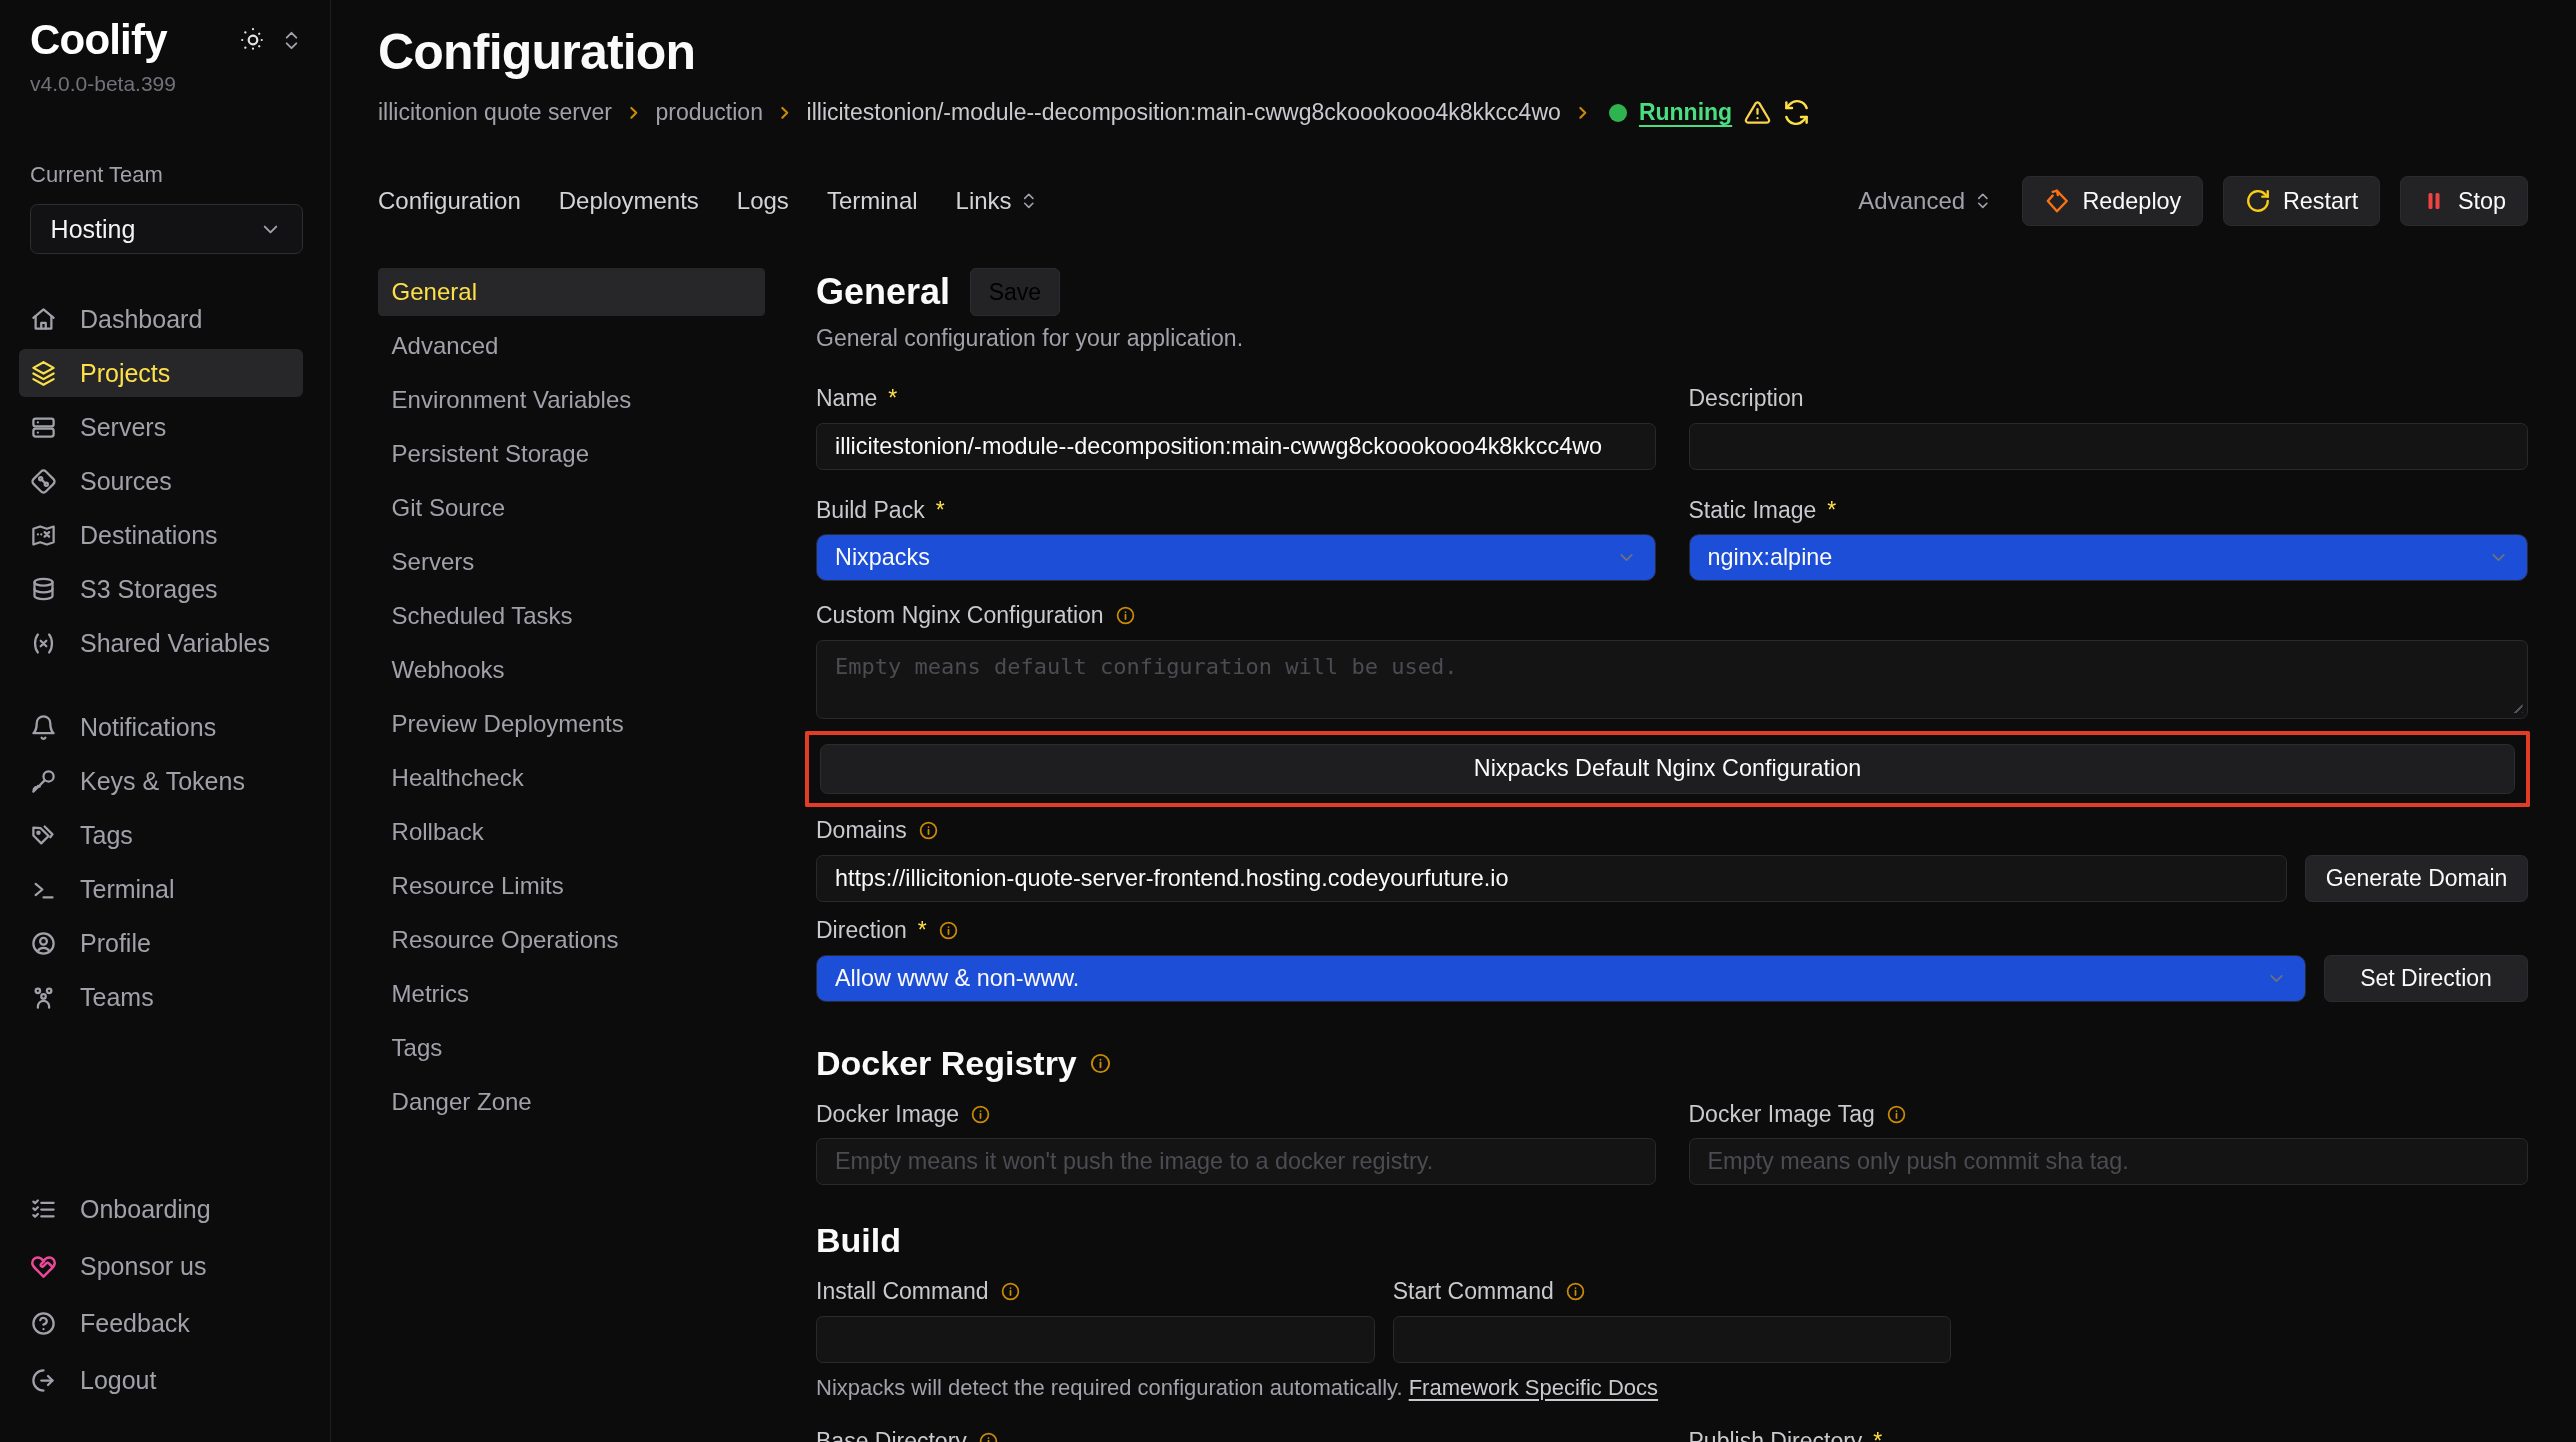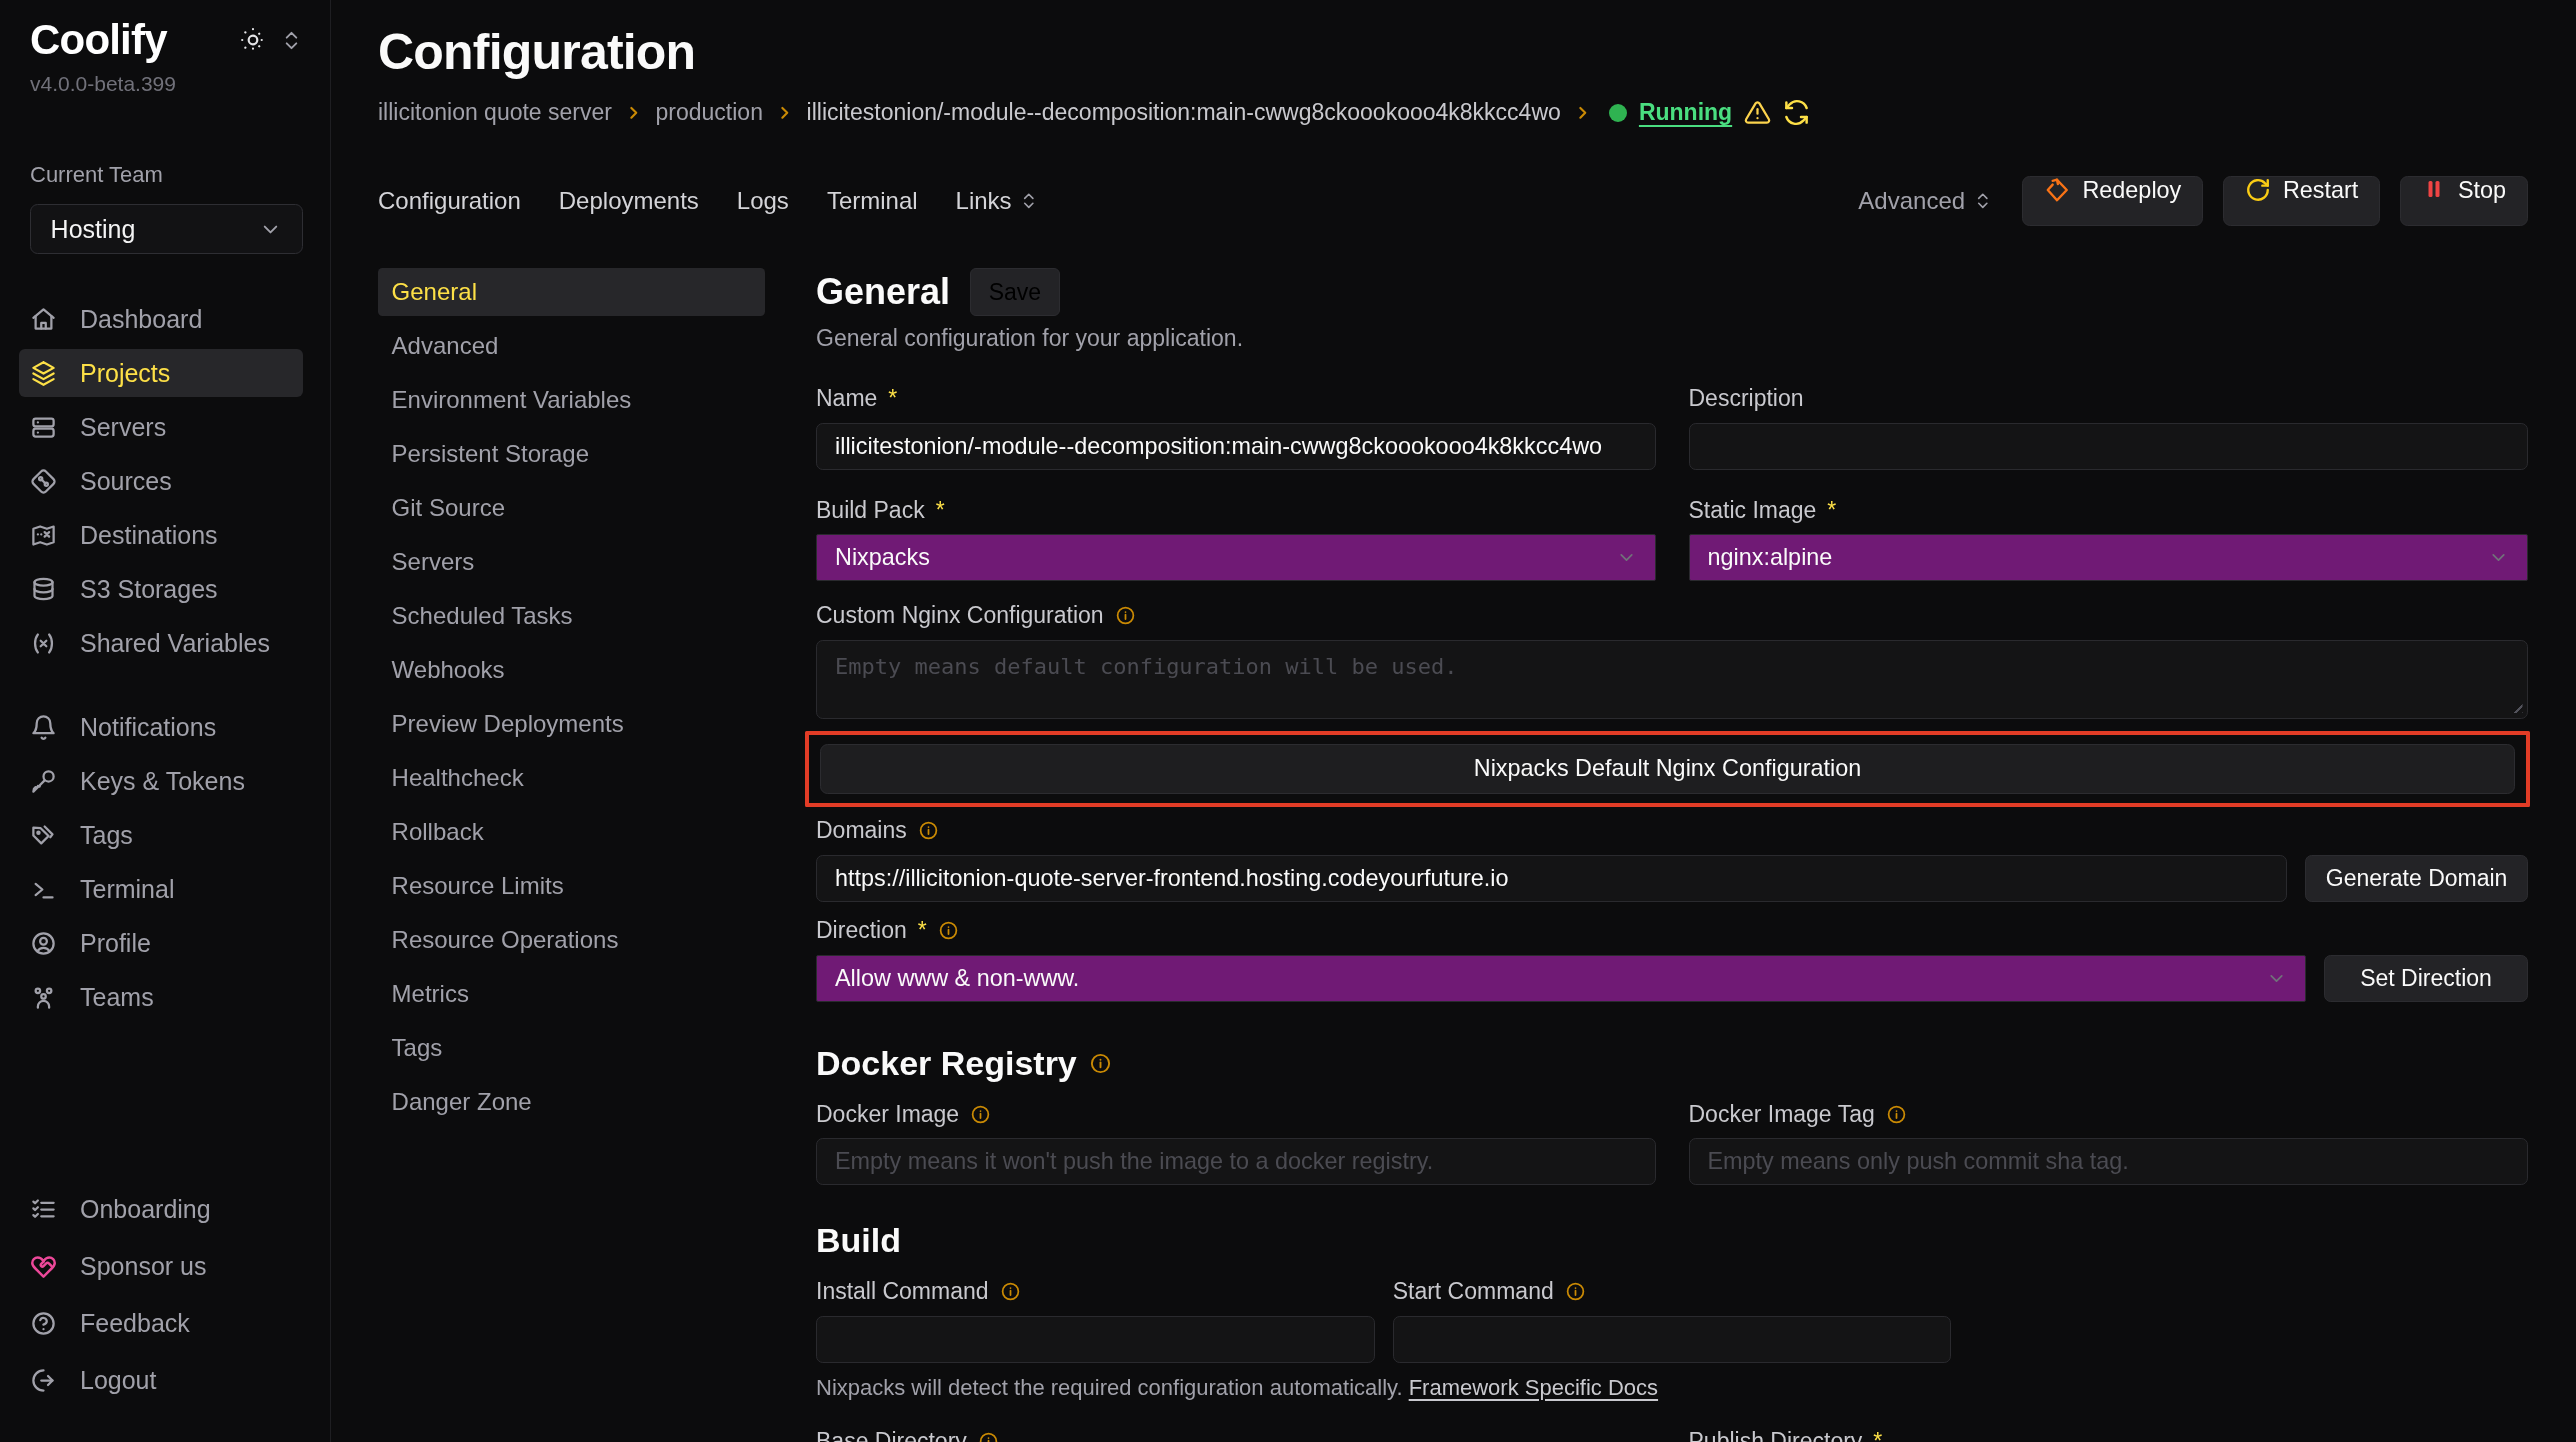--- a/index.html
+++ b/index.html
@@ -48,21 +48,21 @@
   .status-dot { width:18px; height:18px; border-radius:50%; background:#2fb351; margin-left:4.5px; }
   .status-running { color:#4ade80; font-weight:700; text-decoration:underline; text-underline-offset:4.5px; }
 
   .tabs-row { margin-top:50px; display:flex; align-items:center; }
   .tabs { display:flex; align-items:center; gap:38px; font-size:24px; color:#d4d4d8; }
   .tab { cursor:pointer; display:flex; align-items:center; gap:7.6px; }
   .actions { margin-left:auto; display:flex; align-items:center; gap:19.6px; }
   .advanced { display:flex; align-items:center; gap:7.6px; font-size:24px; color:#a1a1aa; margin-right:10.6px; cursor:pointer; }
   .btn {
     height:50px; background:#232326; border:0.8px solid #2c2c30; border-radius:7.6px;
-    display:flex; gap:12px; padding:0 21px;
+    display:flex; align-items:center; gap:12px; padding:0 21px;
     font-size:23.4px; color:#fafafa; cursor:pointer; white-space:nowrap;
   }
 
   .content { margin-top:42px; display:flex; flex:1; min-height:0; }
   .subnav { width:387px; min-width:387px; display:flex; flex-direction:column; }
   .subnav-item {
     height:48px; margin-bottom:6px; display:flex; align-items:center;
     padding:0 13.6px; font-size:24px; color:#a1a1aa; border-radius:4.5px; cursor:pointer; white-space:nowrap;
   }
   .subnav-item.active { background:#27272a; color:#fde047; }
@@ -77,22 +77,22 @@
   .grid3 { display:grid; grid-template-columns:1fr 1fr 1fr; column-gap:18px; }
   .field-label { display:flex; align-items:center; gap:11px; font-size:23px; color:#c9c9ce; }
   .req { color:#fde047; font-size:23px; }
   .tinput {
     margin-top:10.6px; width:100%; height:47px; background:#141415; border:1.5px solid #2a2a2e;
     border-radius:6.8px; padding:0 18px; font-size:23.4px; color:#fafafa;
     font-family:"Liberation Sans","DejaVu Sans",sans-serif; outline:none;
   }
   .tinput::placeholder { color:#4b4b52; }
   .fselect {
-    margin-top:10.6px; width:100%; height:47px; background:#701a75; border:1.5px solid #2a2a2e;
-    border-radius:2px; padding:0 18px; font-size:23.4px; color:#fafafa;
+    margin-top:10.6px; width:100%; height:47px; background:#1d4ed8; border:1.5px solid #2a2a2e;
+    border-radius:10px; padding:0 18px; font-size:23.4px; color:#fafafa;
     display:flex; align-items:center; cursor:pointer;
   }
   .fselect .chev { margin-left:auto; }
   .tarea {
     position:relative; margin-top:10.6px; width:100%; height:79px; background:#141415;
     border:1.5px solid #2a2a2e; border-radius:6.8px; padding:13.6px 18px;
   }
   .tarea .ph { font-family:"DejaVu Sans Mono","Liberation Mono",monospace; font-size:22px; color:#4b4b52; }
   .resize-handle { position:absolute; right:4.5px; bottom:4.5px; width:12px; height:12px;
     clip-path:polygon(100% 0,100% 100%,0 100%);

